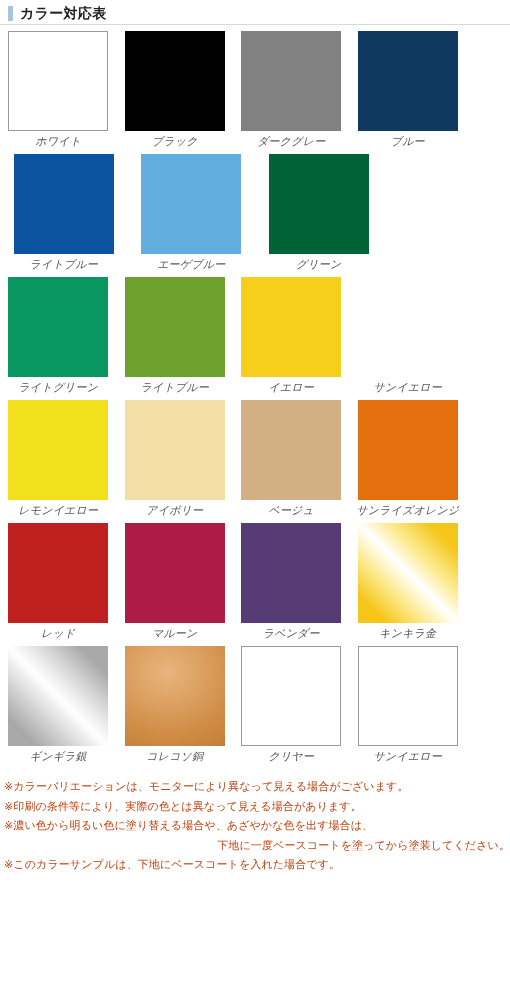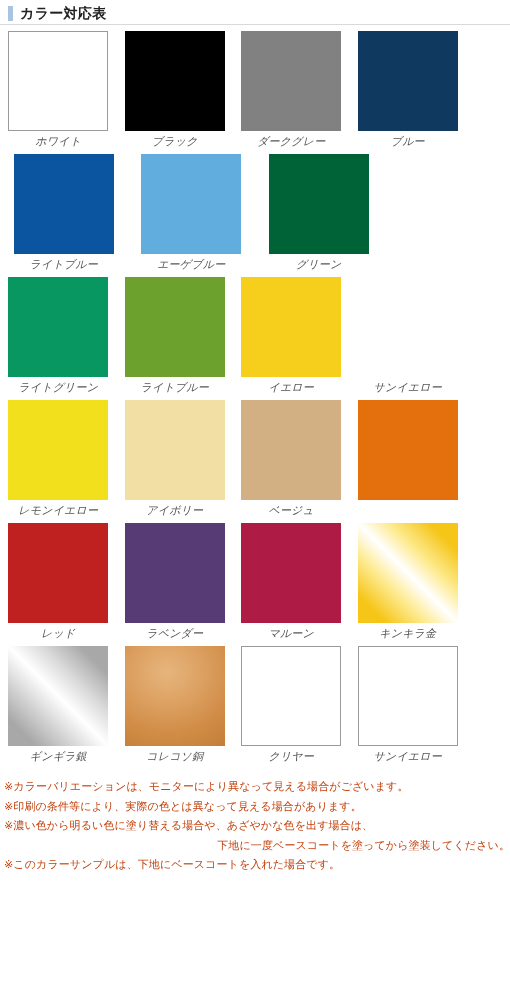--- a/index.html
+++ b/index.html
@@ -173,34 +173,35 @@
         <div class="cell">
           <div class="swatch" style="background: rgb(242, 223, 164);"></div>
           <div class="label">アイボリー</div>
         </div>
         <div class="cell">
           <div class="swatch" style="background: rgb(210, 176, 132);"></div>
           <div class="label">ベージュ</div>
         </div>
         <div class="cell">
           <div class="swatch" style="background: rgb(228, 112, 13);"></div>
+          <div class="label">サンライズオレンジ</div>
         </div>
       </div>
       <div class="row">
         <div class="cell">
           <div class="swatch" style="background: rgb(191, 32, 32);"></div>
           <div class="label">レッド</div>
         </div>
         <div class="cell">
+          <div class="swatch" style="background: rgb(174, 27, 68);"></div>
+          <div class="label">マルーン</div>
+        </div>
+        <div class="cell">
           <div class="swatch" style="background: rgb(87, 59, 116);"></div>
           <div class="label">ラベンダー</div>
-        </div>
-        <div class="cell">
-          <div class="swatch" style="background: rgb(174, 27, 68);"></div>
-          <div class="label">マルーン</div>
         </div>
         <div class="cell">
           <div class="swatch" style="background: linear-gradient(45deg, rgb(245, 197, 24) 0%, rgb(245, 197, 24) 14%, rgb(253, 233, 138) 33%, rgb(255, 255, 255) 50%, rgb(253, 233, 138) 66%, rgb(245, 197, 24) 86%, rgb(245, 197, 24) 100%);"></div>
           <div class="label">キンキラ金</div>
         </div>
       </div>
       <div class="row">
         <div class="cell">
           <div class="swatch" style="background: linear-gradient(45deg, rgb(168, 168, 168) 0%, rgb(168, 168, 168) 14%, rgb(216, 216, 216) 34%, rgb(255, 255, 255) 50%, rgb(220, 220, 220) 66%, rgb(168, 168, 168) 86%, rgb(168, 168, 168) 100%);"></div>
           <div class="label">ギンギラ銀</div>

